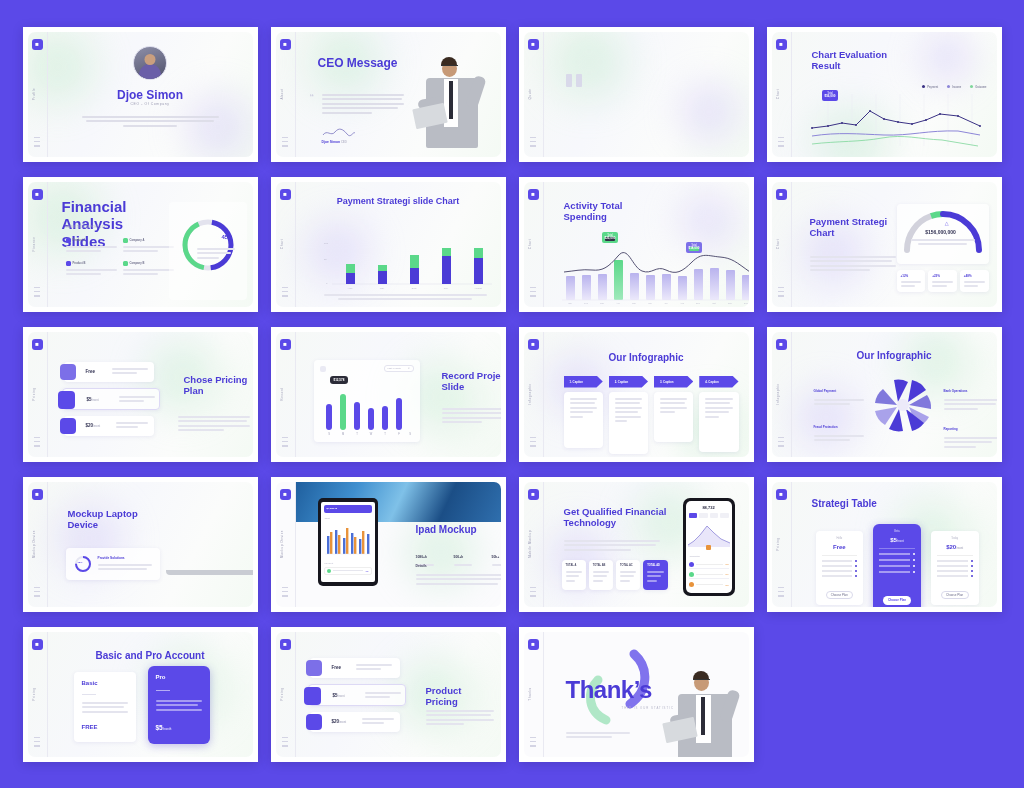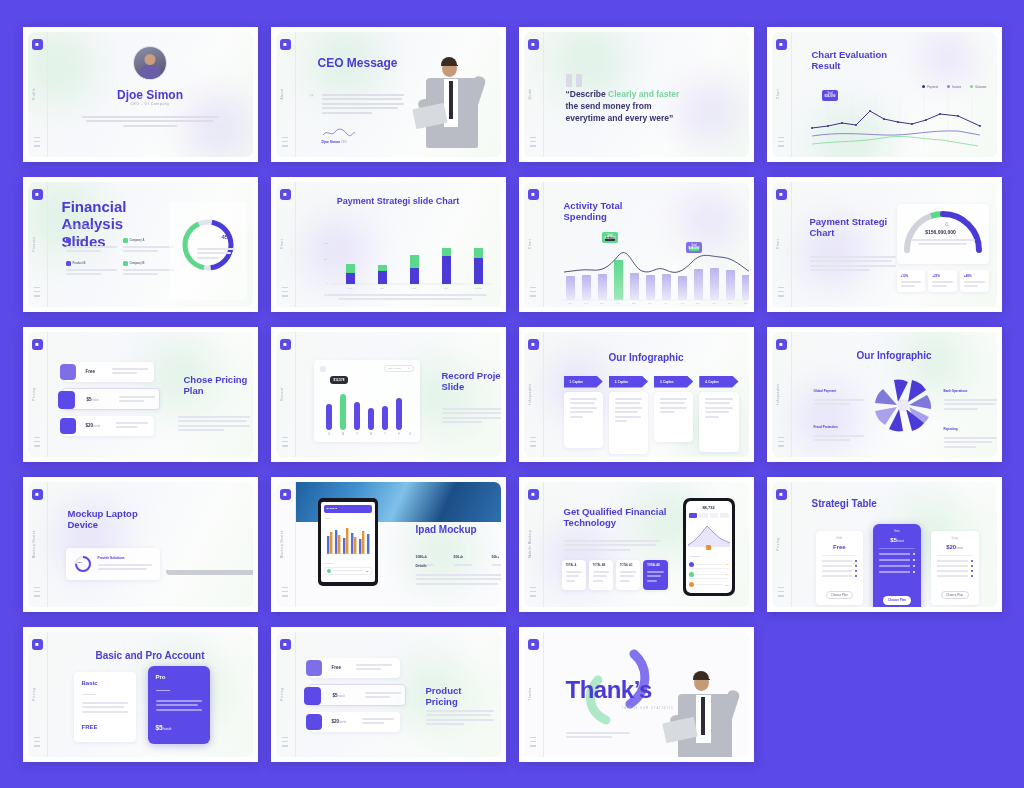--- a/index.html
+++ b/index.html
@@ -172,23 +172,20 @@
             <i></i>
             <i></i>
             <i></i>
           </div>
       </div>
       <div class="body">
         <div style="position:absolute;left:22px;top:42px;display:flex;gap:4px;">
           <i style="display:block;width:6px;height:13px;background:#d9d9ea;border-radius:1px;"></i>
           <i style="display:block;width:6px;height:13px;background:#d9d9ea;border-radius:1px;"></i>
         </div>
-        <div style="position:absolute;left:22px;width:122px;top:56px;font-size:8.5px;line-height:1.45;font-weight:bold;color:#3A3170;">
-          <span>“Describe </span><span style="color:#7BD3A0">Clearly and faster</span><span> the send money from everytime and every were”</span>
-        </div>
       </div>
     </div>
   </div>
 
   <div class="slide">
     <div class="inner">
       <div class="blob p" style="right:4px;top:-14px;width:90px;height:80px;"></div>
       <div class="blob g" style="left:10px;bottom:-30px;width:140px;height:90px;"></div>
       <div class="rail">
         <div class="logo">■</div>

